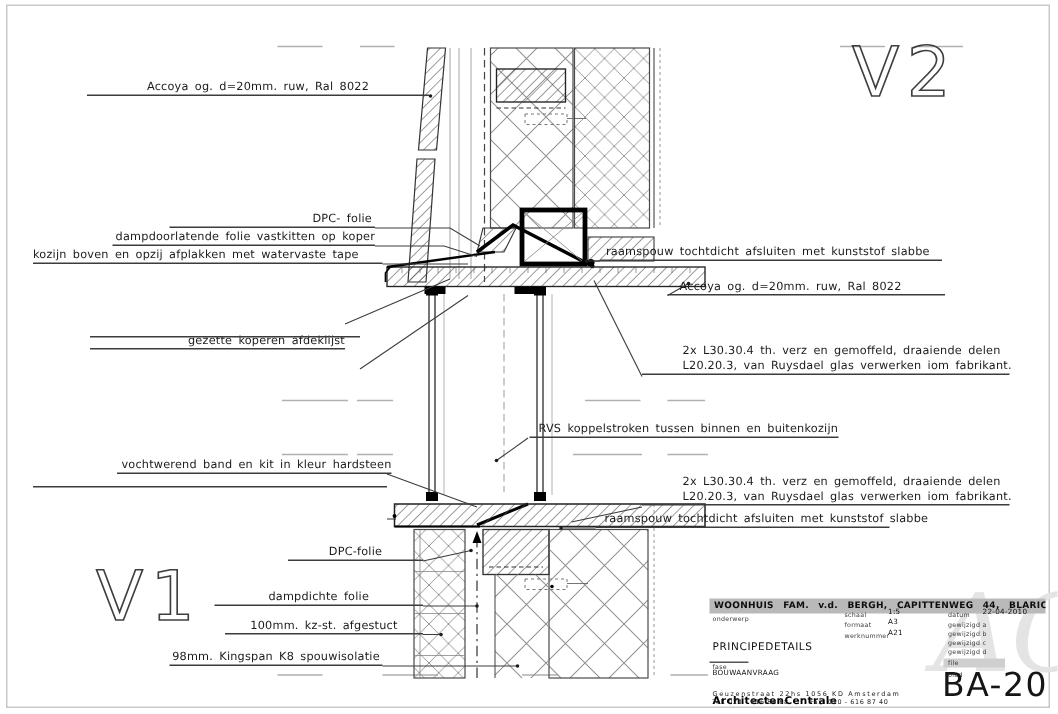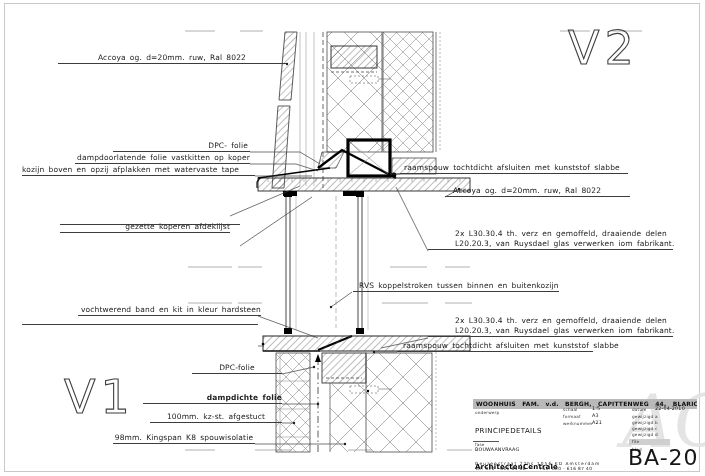--- a/index.html
+++ b/index.html
@@ -183,21 +183,21 @@
 <div class="lbl" style="left:113px;top:141px;width:137px;text-align:right;padding-right:2px;"><span>DPC- folie</span></div>
 <div class="lbl" style="left:75px;top:153px;width:175px;text-align:right;"><span>dampdoorlatende folie vastkitten op koper</span></div>
 <div class="lbl" style="left:22px;top:165px;width:233px;text-align:left;"><span>kozijn boven en opzij afplakken met watervaste tape</span></div>
 <div class="lbl" style="left:60px;top:222px;width:170px;text-align:right;"><span>gezette koperen afdeklijst</span></div>
 <div class="lbl" style="left:60px;top:224px;width:180px;text-align:right;">
   </div>
 <div class="lbl" style="left:78px;top:305px;width:183px;text-align:right;"><span>vochtwerend band en kit in kleur hardsteen</span></div>
 <div class="lbl" style="left:22px;top:324px;width:236px;text-align:right;">
   </div>
 <div class="lbl" style="left:192px;top:363px;width:90px;text-align:center;"><span>DPC-folie</span></div>
-<div class="lbl" style="left:143px;top:393px;width:139px;text-align:right;font-weight:bold;"><span>dampdichte folie</span></div>
+<div class="lbl" style="left:143px;top:393px;width:139px;text-align:center;"><span>dampdichte folie</span></div>
 <div class="lbl" style="left:150px;top:412px;width:132px;text-align:center;"><span>100mm. kz-st. afgestuct</span></div>
 <div class="lbl" style="left:113px;top:433px;width:142px;text-align:center;"><span>98mm. Kingspan K8 spouwisolatie</span></div>
 
 <div class="lbl" style="left:400px;top:163px;width:228px;padding-left:4px;"><span>raamspouw tochtdicht afsluiten met kunststof slabbe</span></div>
 <div class="lbl" style="left:445px;top:186px;width:185px;padding-left:8px;"><span>Accoya og. d=20mm. ruw, Ral 8022</span></div>
 <div class="lbl" style="left:428px;top:229px;width:245px;padding-left:27px;">
     <span class="ln">2x L30.30.4 th. verz en gemoffeld, draaiende delen</span>
     <span class="ln">L20.20.3, van Ruysdael glas verwerken iom fabrikant.</span>
   </div>
 <div class="lbl" style="left:353px;top:281px;width:206px;padding-left:6px;"><span>RVS koppelstroken tussen binnen en buitenkozijn</span></div>

